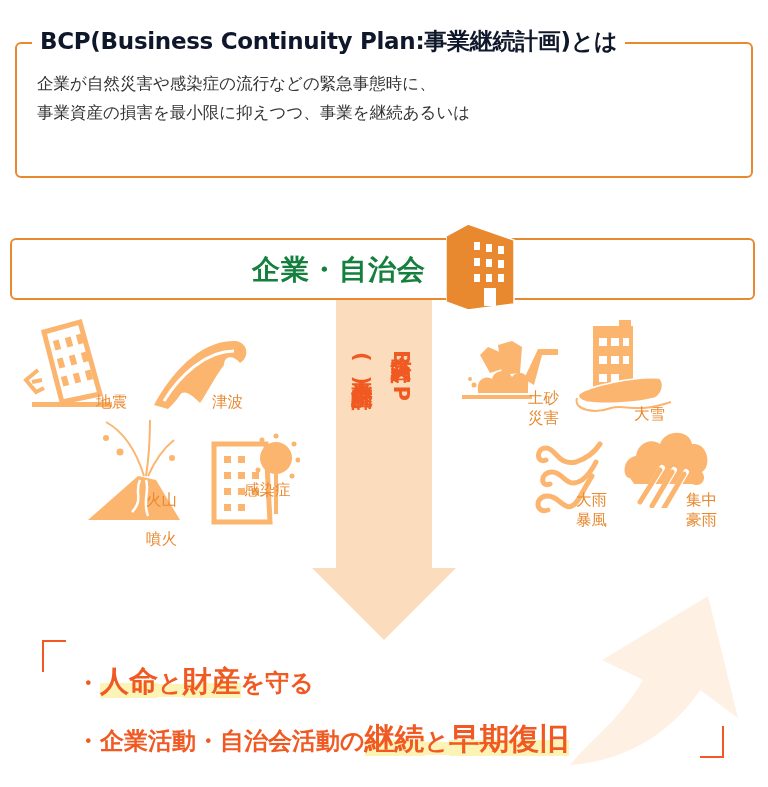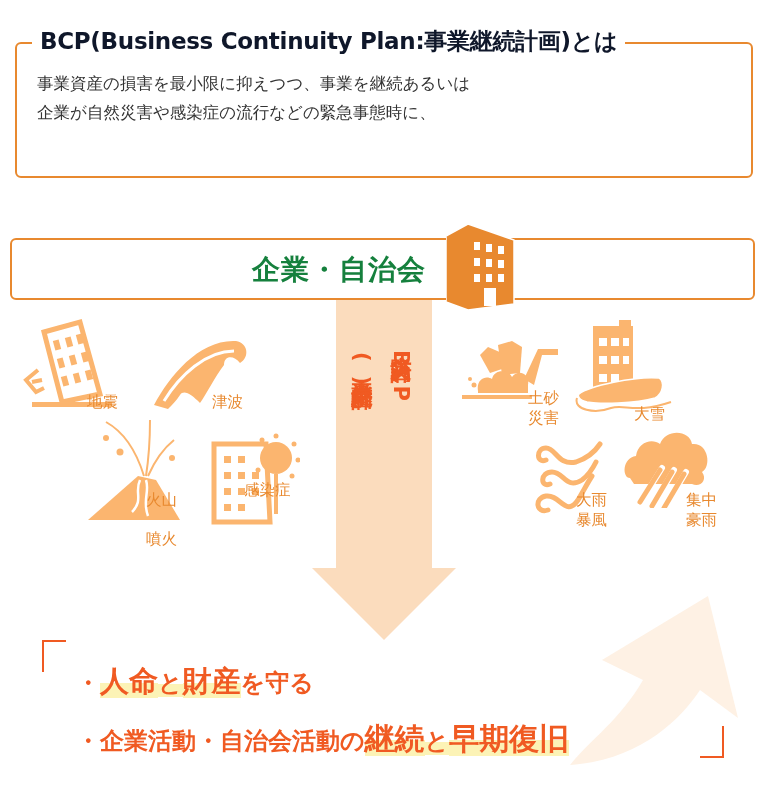--- a/index.html
+++ b/index.html
@@ -47,22 +47,22 @@
 </head>
 <body>
 
 <svg class="abs" style="left:560px;top:580px" width="208" height="207" viewBox="0 0 208 207">
   <path d="M 10 185 C 80 180, 120 140, 140 110 L 178 138 L 148 16 L 42 80 L 83 100 C 60 140, 30 160, 10 185 Z" fill="#fef1e4"></path>
 </svg>
 
 <div class="abs def-box"></div>
 <div class="abs def-title">BCP(Business Continuity Plan:事業継続計画)とは</div>
 <div class="abs def-lines">
+  <div>企業が自然災害や感染症の流行などの緊急事態時に、</div>
   <div>事業資産の損害を最小限に抑えつつ、事業を継続あるいは</div>
-  <div>企業が自然災害や感染症の流行などの緊急事態時に、</div>
 </div>
 
 <div class="abs arrow-shaft"></div>
 <svg class="abs" style="left:312px;top:568px" width="144" height="72" viewBox="0 0 144 72">
   <polygon points="0,0 144,0 72,72" fill="#fbdcbd"></polygon>
 </svg>
 <div class="abs arrow-text-a">防災計画・BCP</div>
 <div class="abs arrow-text-b">(事業継続計画)</div>
 
 <div class="abs org-box"></div>
@@ -93,21 +93,21 @@
     <rect x="36" y="40" width="6" height="10" transform="rotate(-15 39 45)"></rect>
     <rect x="48" y="37" width="6" height="10" transform="rotate(-15 51 42)"></rect>
     <rect x="60" y="34" width="6" height="10" transform="rotate(-15 63 39)"></rect>
     <rect x="40" y="58" width="6" height="10" transform="rotate(-15 43 63)"></rect>
     <rect x="52" y="55" width="6" height="10" transform="rotate(-15 55 60)"></rect>
     <rect x="64" y="52" width="6" height="10" transform="rotate(-15 67 57)"></rect>
     <rect x="10" y="84" width="80" height="5"></rect>
   </g>
   <path d="M16 52 L4 62 L14 74 L22 70 M10 64 L20 62" stroke="#fbb56f" stroke-width="4" fill="none"></path>
 </svg>
-<div class="abs haz-label" style="left:87px;top:392px">地震</div>
+<div class="abs haz-label" style="left:96px;top:392px">地震</div>
 
 <svg class="abs" style="left:150px;top:335px" width="100" height="80" viewBox="0 0 100 80">
   <path d="M4 70 C 20 40, 50 4, 86 6 C 98 8, 100 22, 90 28 C 84 20, 74 20, 74 30 C 66 40, 56 60, 50 68 C 42 60, 34 54, 30 60 C 26 66, 22 70, 18 74 Z" fill="#fbb56f"></path>
   <path d="M14 66 C 30 40, 56 16, 84 16" stroke="#fff" stroke-width="3" fill="none"></path>
 </svg>
 <div class="abs haz-label" style="left:212px;top:392px">津波</div>
 
 <svg class="abs" style="left:84px;top:420px" width="100" height="104" viewBox="0 0 100 104">
   <polygon points="4,100 54,56 72,60 96,100" fill="#fbb56f"></polygon>
   <path d="M56 60 C 50 72, 60 80, 48 92" stroke="#fff" stroke-width="2.5" fill="none"></path>

